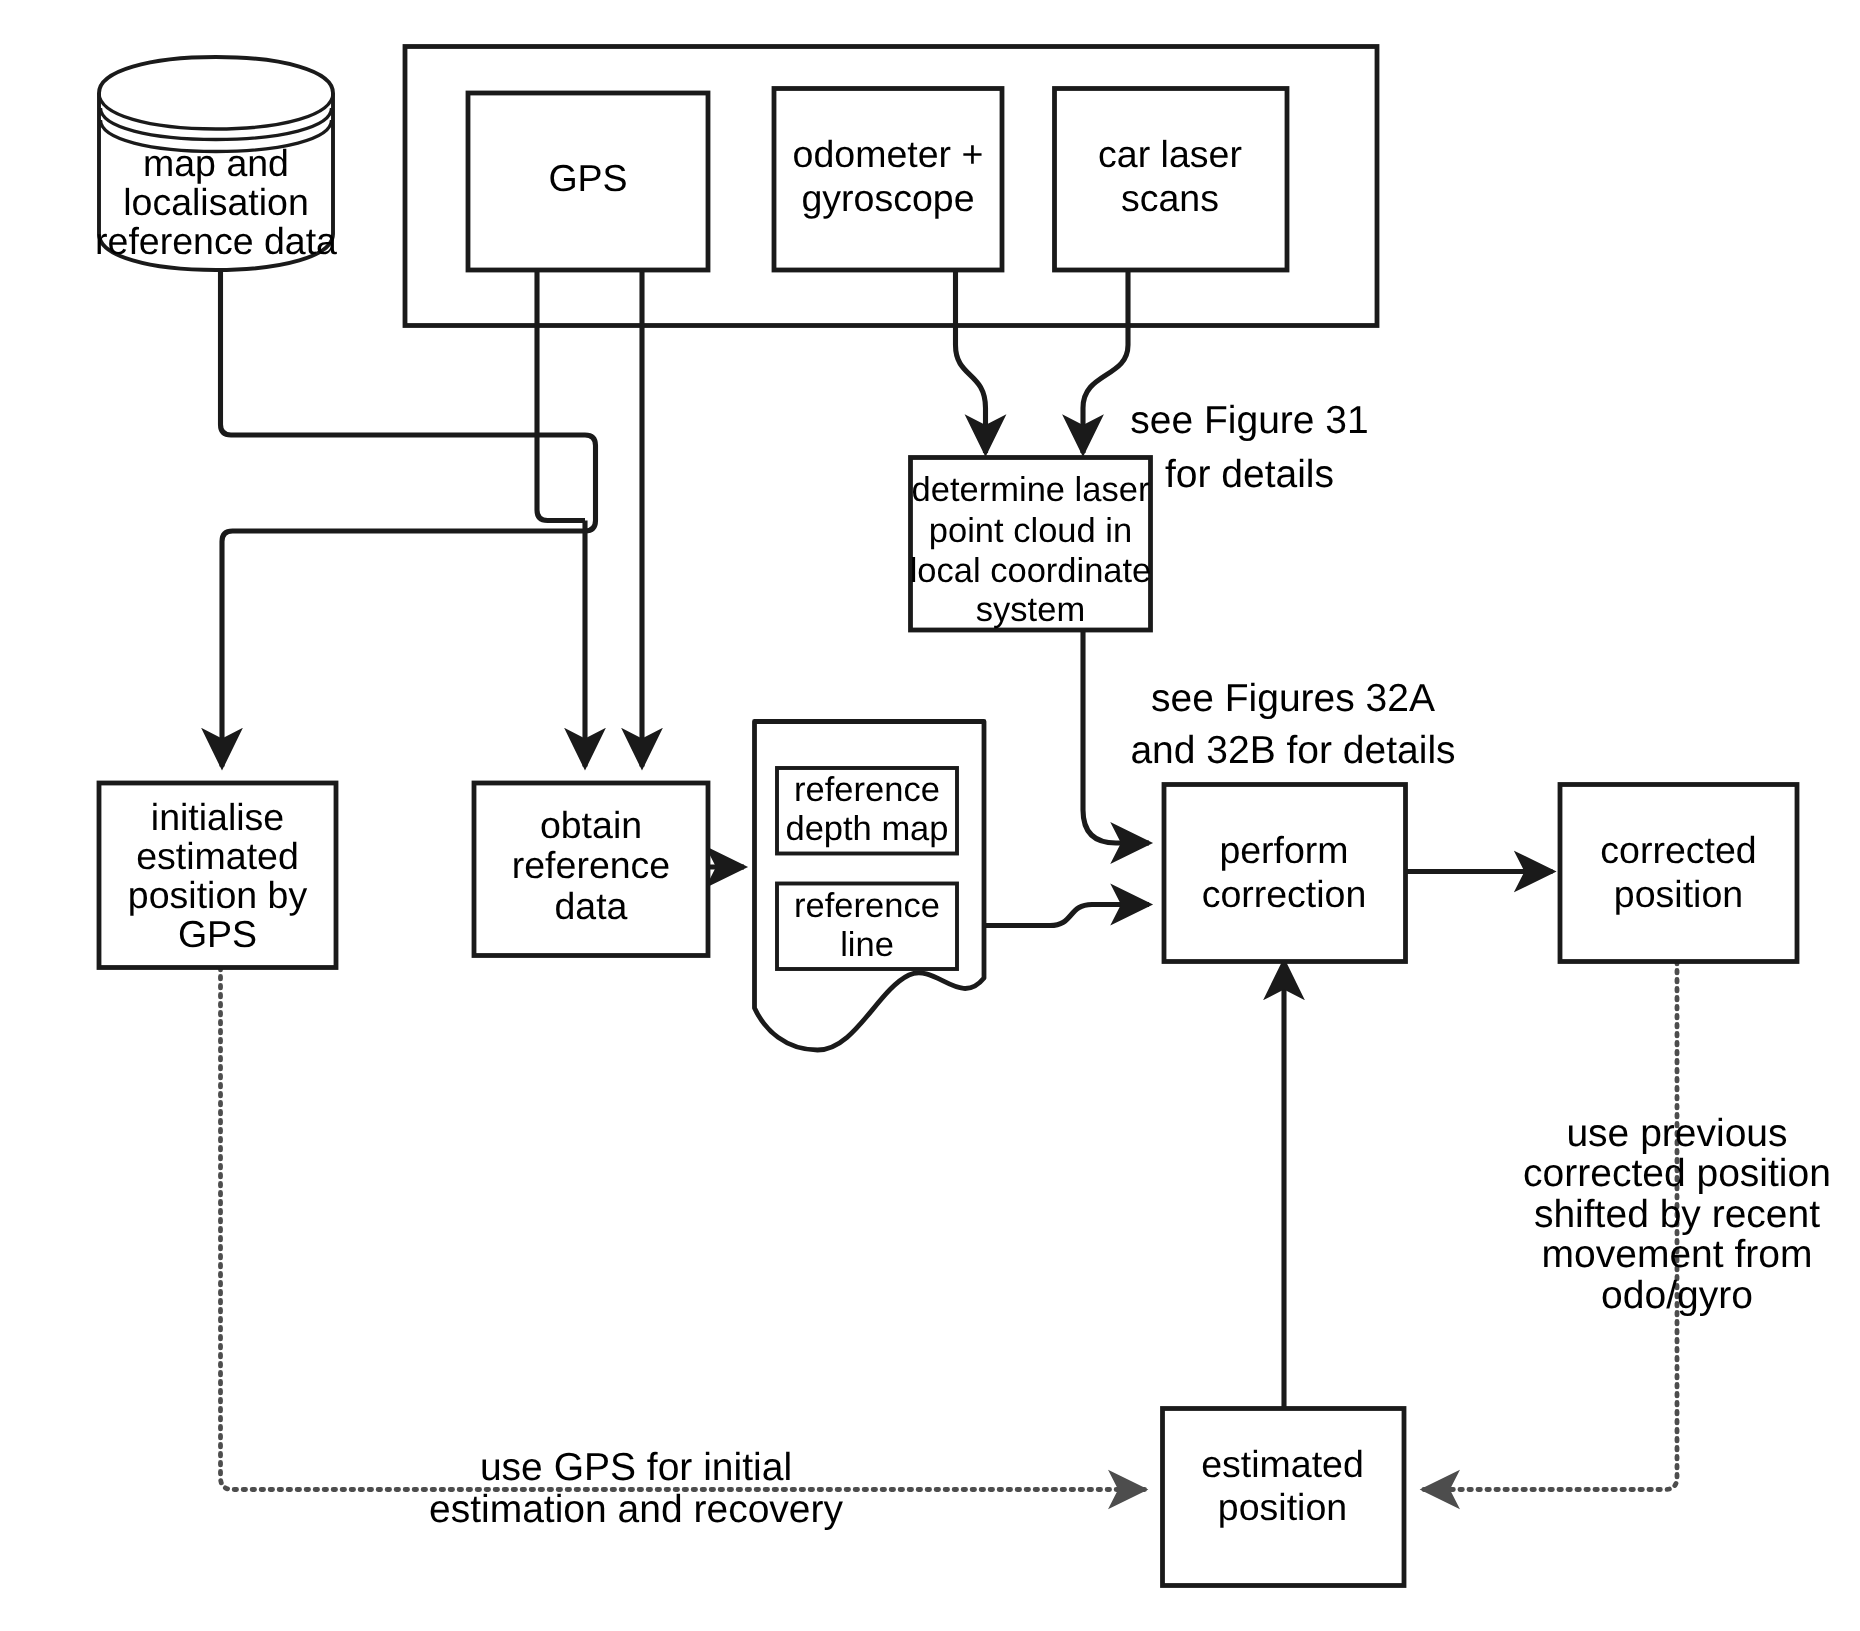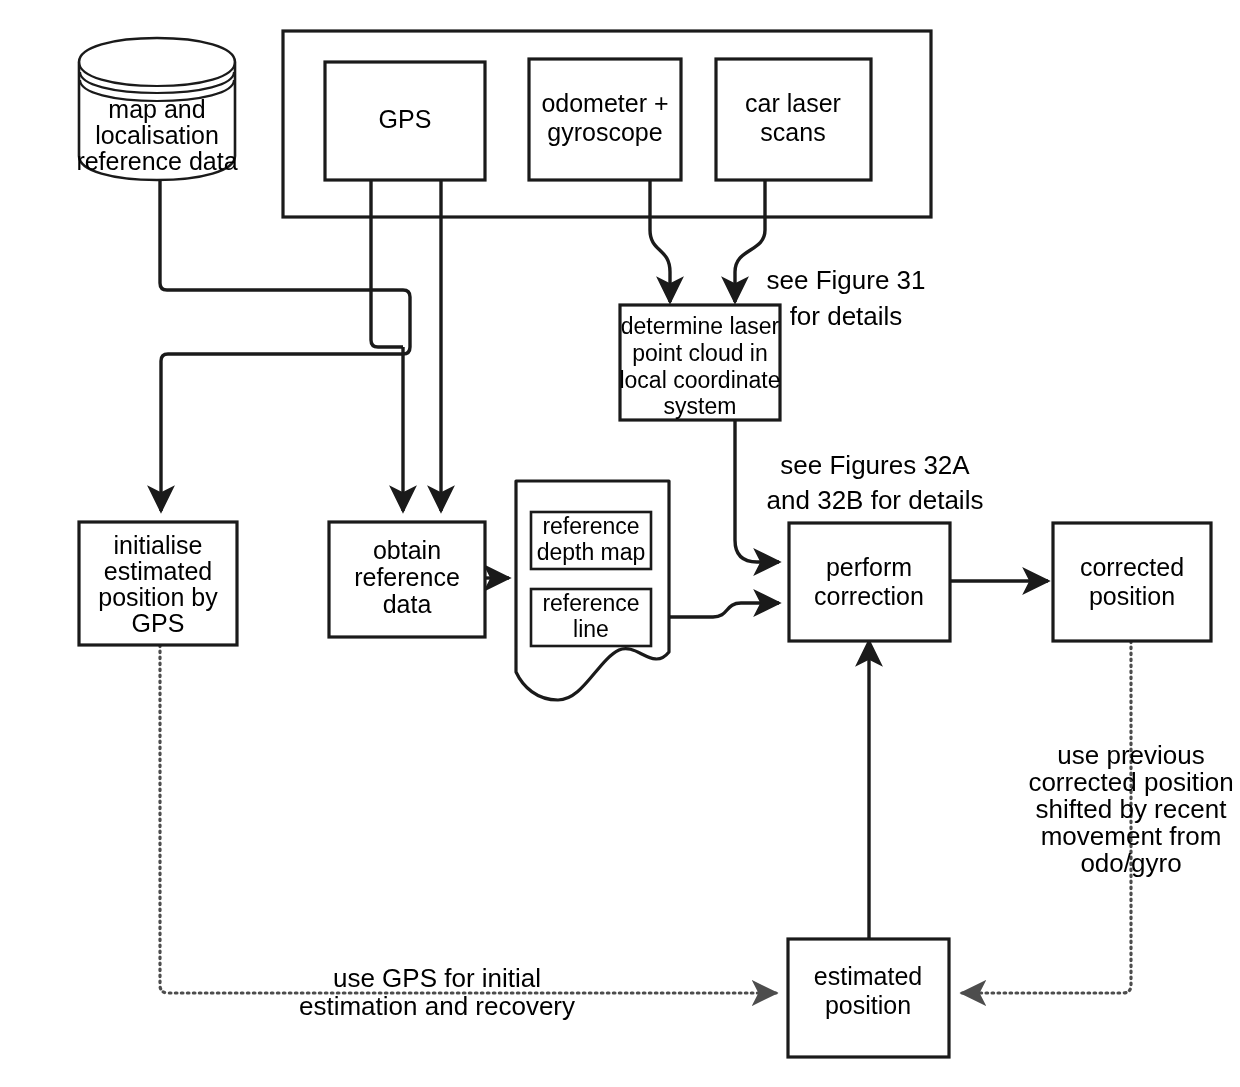--- a/index.html
+++ b/index.html
@@ -10,21 +10,20 @@
   body {
     width: 1240px;
     height: 1087px;
     font-family: "Liberation Sans", sans-serif;
     overflow: hidden;
   }
   #diagram-root {
     position: relative;
     width: 992px;
     height: 1087px;
-    margin-left: 13px;
   }
   svg#flow {
     display: block;
     width: 1240px;
     height: 1087px;
   }
   .node-box {
     fill: #ffffff;
     stroke: #1a1a1a;
     stroke-width: 3.2;

